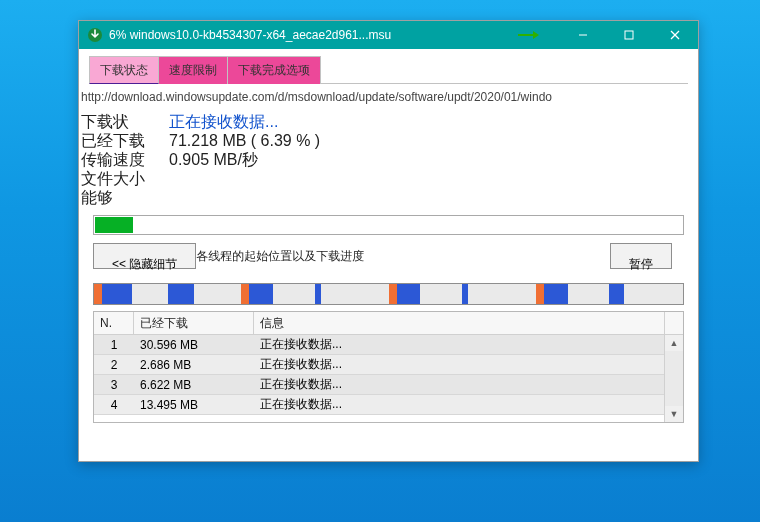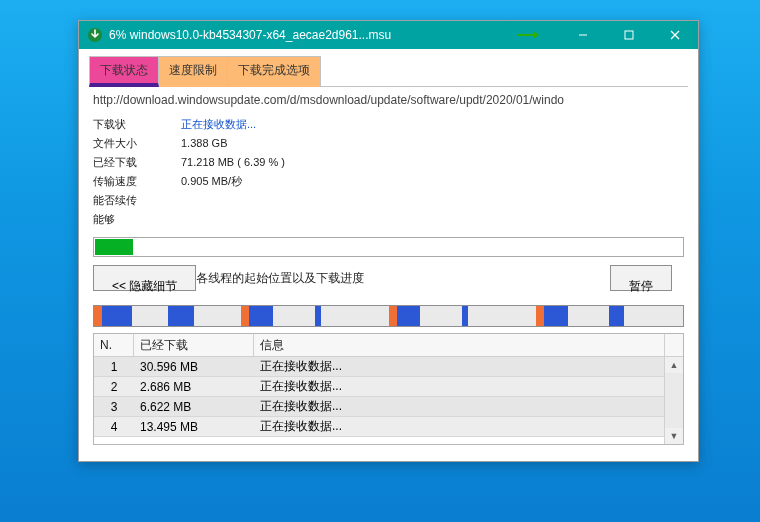--- a/index.html
+++ b/index.html
@@ -6,26 +6,26 @@
   .desktop{position:relative;width:760px;height:522px;background:linear-gradient(180deg,#1caef0 0%,#0f97e2 40%,#0a7ed0 100%)}
   .win{position:absolute;left:78px;top:20px;width:619px;height:440px;background:#fff;border:1px solid #a0a0a0;box-shadow:0 3px 12px rgba(0,0,0,.25)}
   .titlebar{height:28px;background:#00a2a2;display:flex;align-items:center;color:#fff}
   .title-icon{margin:0 6px 0 8px}
   .title-icon svg{display:block}
   .title-text{flex:0 0 auto;white-space:nowrap;overflow:hidden;text-overflow:ellipsis;max-width:370px;font-size:12px}
   .title-spacer{flex:1}
   .arrow-icon{margin-right:20px;display:flex;align-items:center}
   .winbtn{width:46px;height:28px;display:flex;align-items:center;justify-content:center;color:#fff;cursor:default}
   .tabs{display:flex;border-bottom:1px solid #c2c2c2;margin:6px 10px 0 10px}
-  .tab{padding:5px 10px 4px;border:1px solid #c2c2c2;border-bottom:none;background:#fdba74;margin-right:-1px;color:#333;font-size:12px;position:relative;top:1px}
-  .tab.active{background:#ec4899;border-bottom:4px solid #4c1d95;z-index:1}
-  .body{margin:6px 14px 0 14px}
+  .tab{padding:5px 10px 4px;border:1px solid #c2c2c2;border-bottom:none;background:#ec4899;margin-right:-1px;color:#333;font-size:12px;position:relative;top:1px}
+  .tab.active{background:#f9a8d4;border-bottom:1px solid #4c1d95;z-index:1}
+  .body{margin:6px 14px 0 2px}
   .url{color:#444;font-size:12px;white-space:nowrap;overflow:hidden}
   .kv{margin-top:8px}
-  .kv-row{display:flex;line-height:19px;font-size:11px;color:#222}
+  .kv-row{display:flex;line-height:19px;font-size:16px;color:#222}
   .kv-row .k{width:88px;flex:0 0 88px}
   .kv-row .v{flex:1}
   .v.link{color:#1152cc}
   .progress-outer{margin:8px 14px 0 14px;height:16px;border:1px solid #a9a9a9;background:#fff;padding:1px}
   .progress-inner{height:100%;background:#06b025}
   .btns{display:flex;align-items:center;margin:8px 14px 0 14px}
   button.btn{height:26px;border:1px solid #8e8e8e;background:#f2f2f2;font-size:12px;font-family:inherit;padding:12px 18px}
   .btns .spacer-text{flex:1;color:#222}
   .btns .gap{width:12px}
   .chunkbar{margin:14px 14px 0 14px;height:20px;border:1px solid #8e8e8e;background:#eaeaea;position:relative}
@@ -94,33 +94,29 @@
     </div>
 
     <div class="body">
       <div class="url">http://download.windowsupdate.com/d/msdownload/update/software/updt/2020/01/windo</div>
       <div class="kv">
         <div class="kv-row">
             <div class="k">下载状</div>
             <div class="v link">正在接收数据...</div>
           </div>
         <div class="kv-row">
-            <div class="k">文件大小</div>
-            <div class="v">1.388  GB</div>
-          </div>
-        <div class="kv-row">
             <div class="k">已经下载</div>
             <div class="v">71.218  MB  ( 6.39 % )</div>
           </div>
         <div class="kv-row">
             <div class="k">传输速度</div>
             <div class="v">0.905  MB/秒</div>
           </div>
         <div class="kv-row">
-            <div class="k">能否续传</div>
+            <div class="k">文件大小</div>
           </div>
         <div class="kv-row">
             <div class="v">能够</div>
           </div>
       </div>
     </div>
 
     <div class="progress-outer">
       <div class="progress-inner" id="pbar" style="width: 6.39%;"></div>
     </div>

